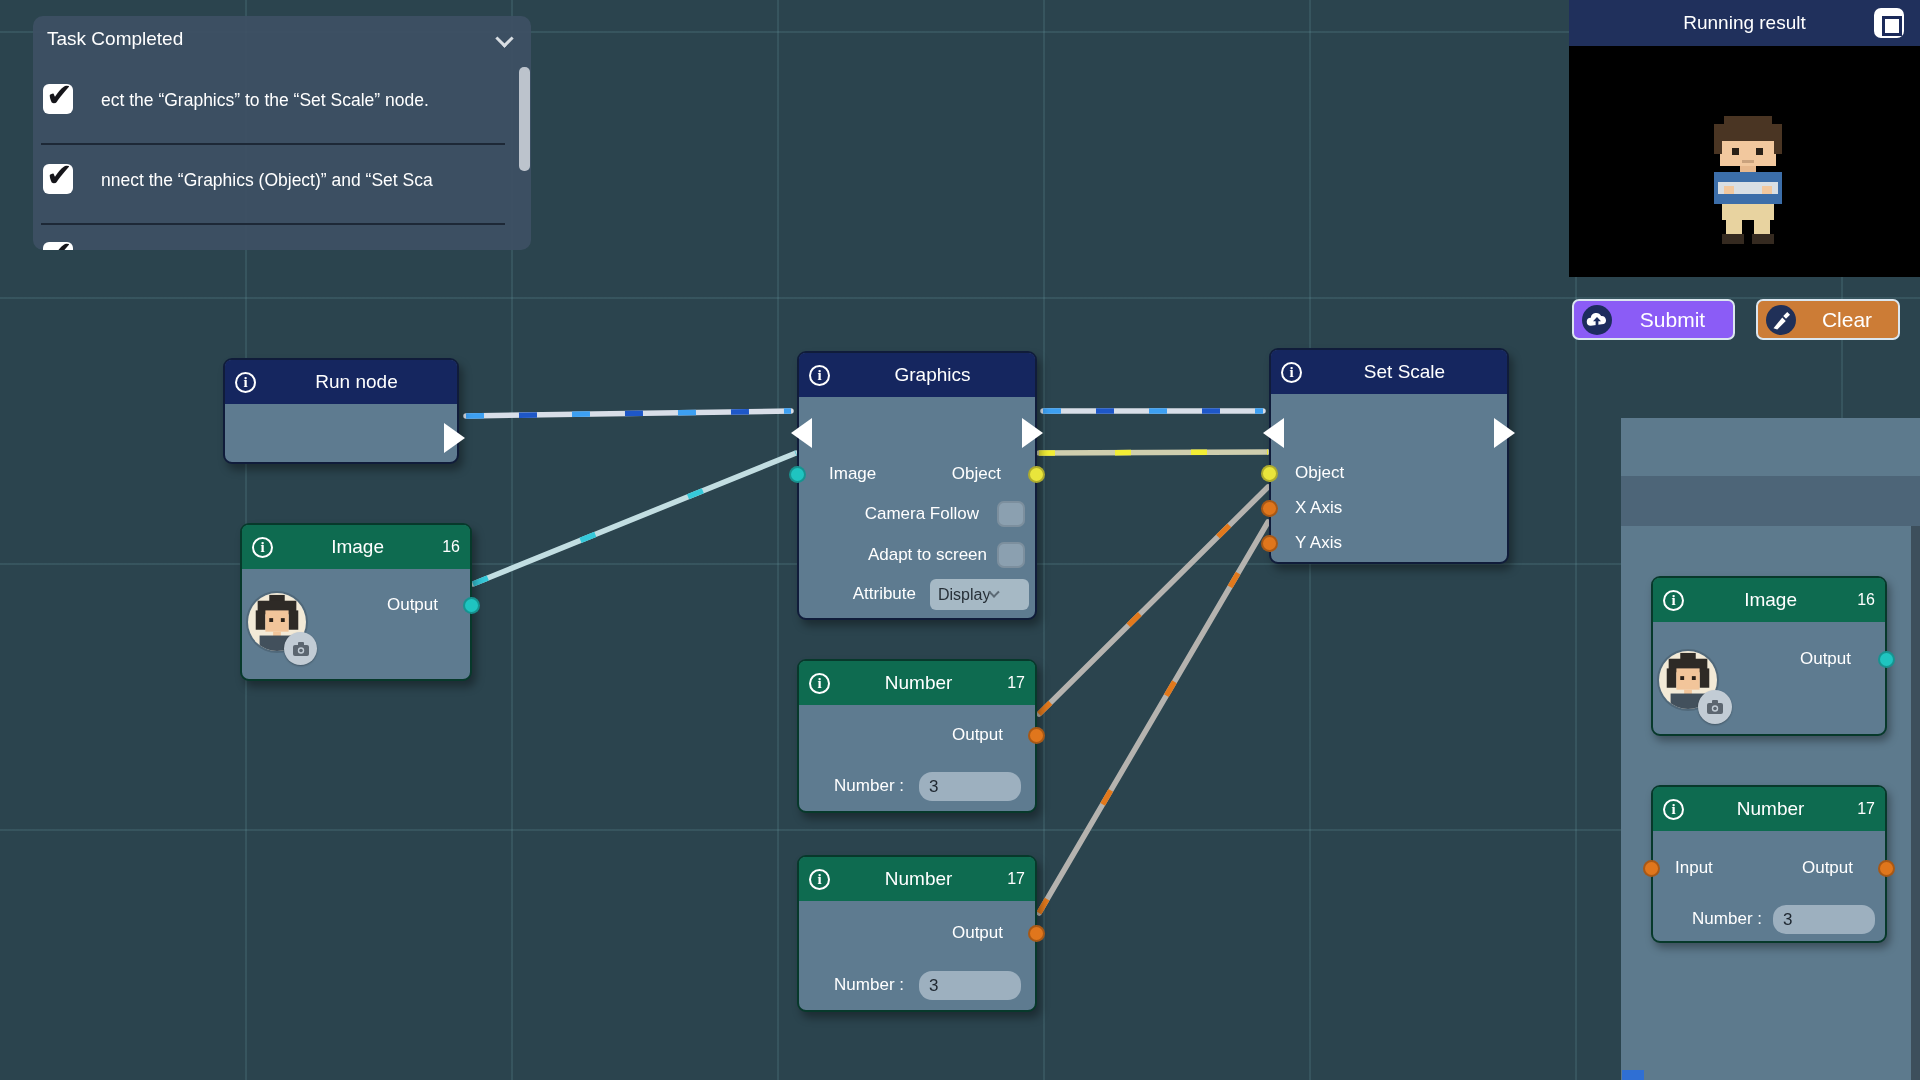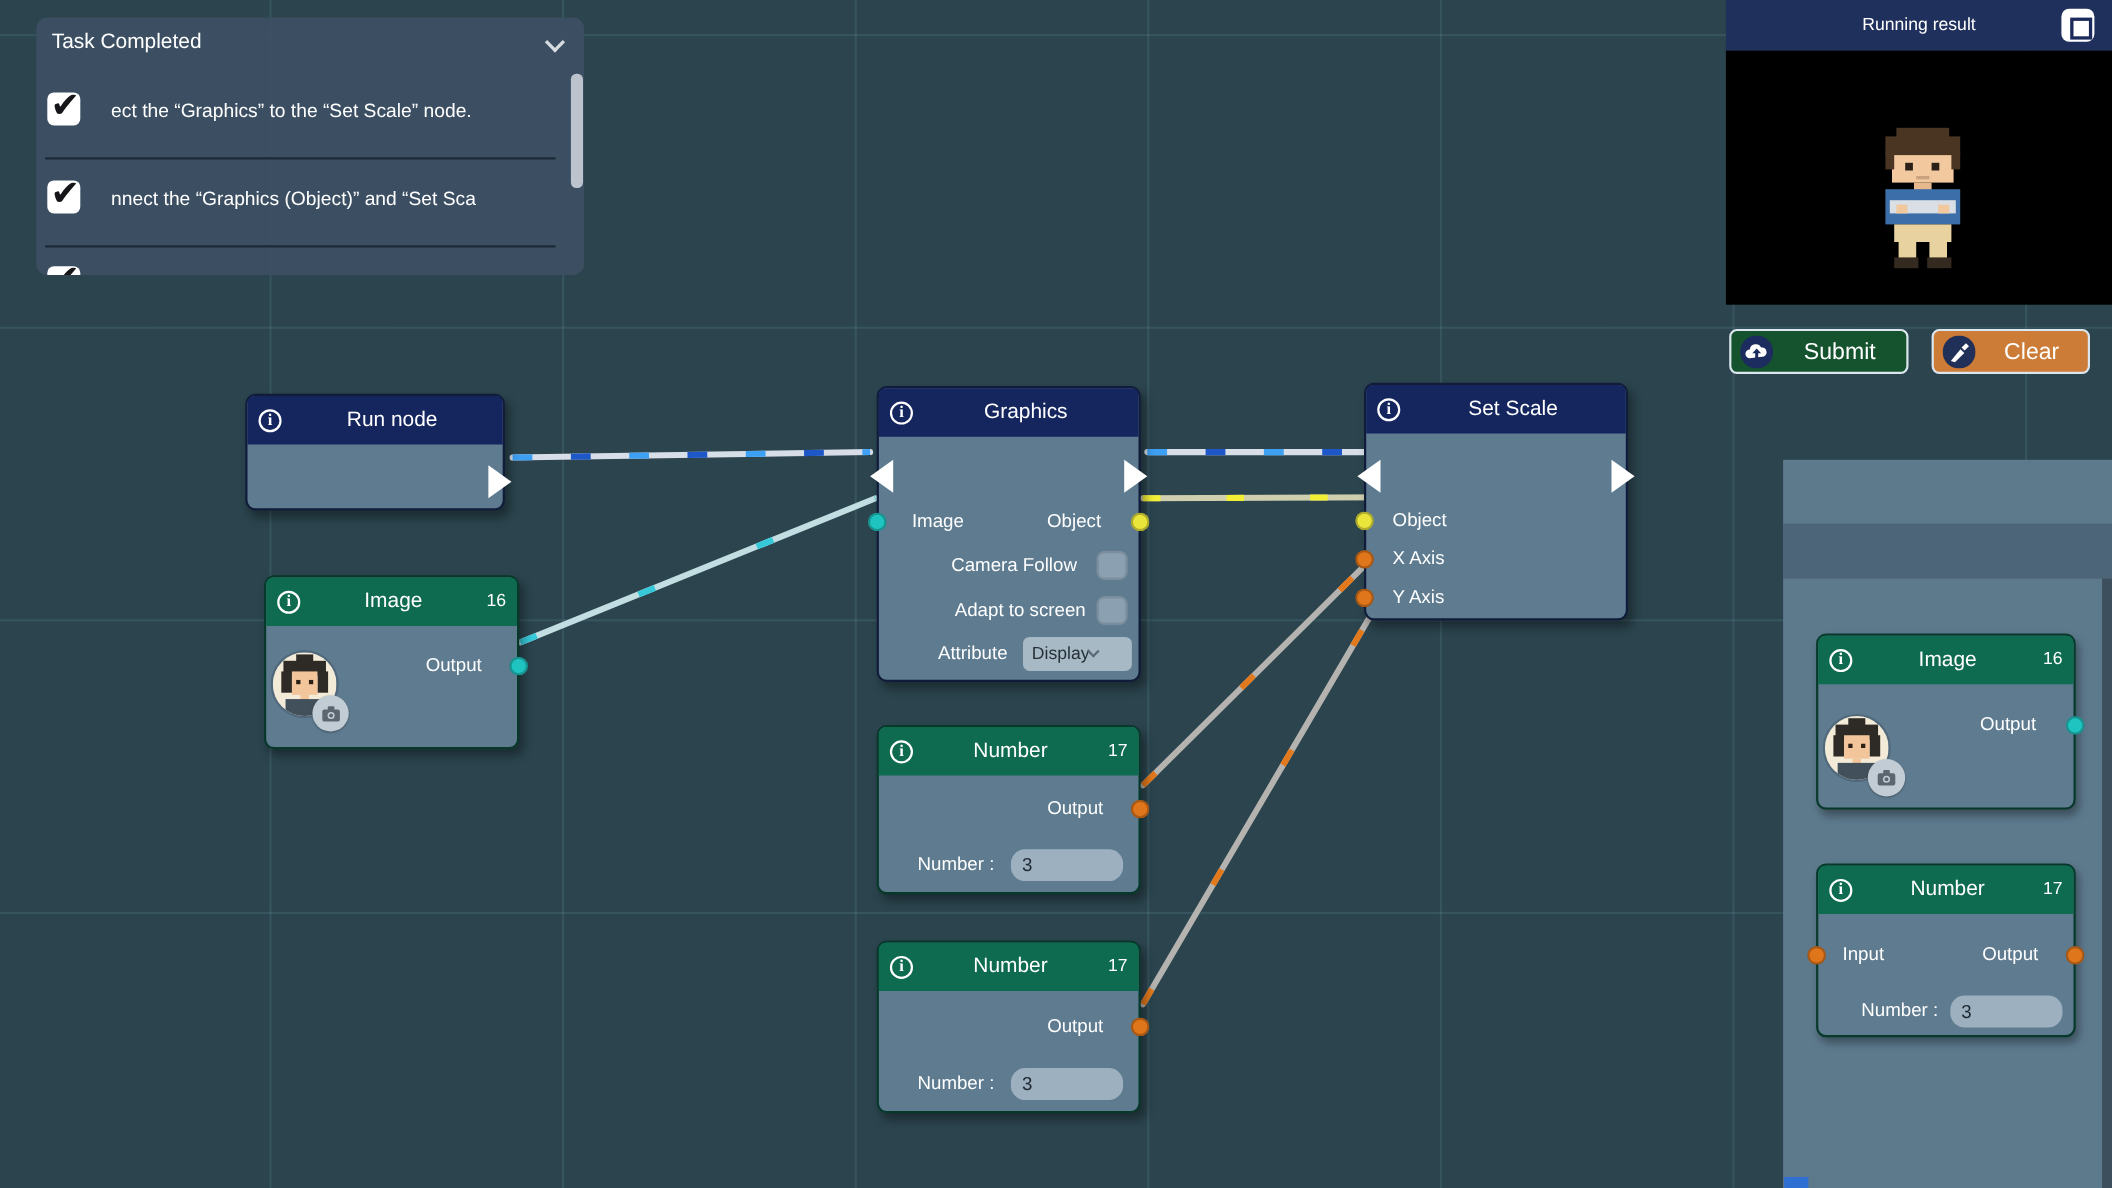--- a/index.html
+++ b/index.html
@@ -56,30 +56,30 @@
             border-right:3px solid #d8dde2; border-bottom:3px solid #d8dde2; transform:rotate(45deg); }
   .task-chk { position:absolute; width:30px; height:30px; background:#fff; border-radius:6px; }
   .task-chk::after { content:"✔"; position:absolute; left:3px; top:-8px; font-size:32px; color:#15151a; }
   .task-text { position:absolute; left:68px; font-size:17.5px; white-space:nowrap; }
   .task-div { position:absolute; left:8px; width:464px; height:2px; background:#1d2836; }
   .task-scroll { position:absolute; left:486px; top:51px; width:11px; height:104px; background:#bcc3cc; border-radius:5px; }
 
   
   .rr-head { position:absolute; left:1569px; top:0; width:351px; height:46px; background:#20305c; z-index:3;
              display:flex; align-items:center; justify-content:center; }
-  .rr-title { font-size:16px; }
+  .rr-title { font-size:19px; }
   .rr-btn { position:absolute; right:16px; top:8px; width:30px; height:30px; background:#fff; border-radius:7px; }
   .rr-btn::after { content:""; position:absolute; left:8px; top:8px; width:14px; height:14px; border:3px solid #1b2a5a; }
   .rr-view { position:absolute; left:1569px; top:46px; width:351px; height:231px; background:#000; z-index:3; }
 
   
   .abtn { position:absolute; top:299px; height:41px; z-index:3; border:2px solid #dbe6ef; border-radius:7px;
           display:flex; align-items:center; gap:8px; padding:0 8px; cursor:pointer; }
   .abtn .txt { flex:1; text-align:center; font-size:21px; color:#fff; }
-  .abtn.submit { left:1572px; width:163px; background:#14532d; }
+  .abtn.submit { left:1572px; width:163px; background:#8b5cf6; }
   .abtn.clear  { left:1756px; width:144px; background:#cc7c36;justify-content:flex-end; }
 
   
   .memory { position:absolute; left:1621px; top:418px; width:299px; height:662px; z-index:3; background:#5d7a8d; }
   .mem-head { position:absolute; left:0; top:0; width:100%; height:58px; background:#1a2a64;
               display:flex; align-items:center; justify-content:center; font-size:24px; }
   .mem-strip { position:absolute; left:0; top:58px; width:100%; height:50px; background:#4d6578; }
   .mem-track { position:absolute; left:290px; top:108px; width:9px; height:554px; background:#3d4f5c; }
   .mem-corner { position:absolute; left:1px; bottom:0; width:22px; height:10px; background:#2f6fd4; }
   .mcard { position:absolute; background:#5e7b90; border:2px solid #07392b; border-radius:9px;
@@ -172,21 +172,21 @@
   <span class="chk" style="right:10px; top:148px;"></span>
   <span class="lbl" style="right:48px; top:192px;">Adapt to screen</span>
   <span class="chk" style="right:10px; top:189px;"></span>
   <span class="lbl" style="right:119px; top:231px;">Attribute</span>
   <div class="drop" style="left:131px; top:226px; width:99px; height:31px;">
     <span>Display</span>
     <span class="dchev"></span>
   </div>
 </div>
 
-<div class="node" style="left:1240px; top:328px; width:240px; height:216px;">
+<div class="node" style="left:1269px; top:328px; width:240px; height:216px;">
   <div class="nhead blue">
     <span class="info"></span>
     <span class="ntitle">Set Scale</span>
   </div>
   <span class="flow in" style="top:68px;"></span>
   <span class="flow out" style="top:68px;"></span>
   <span class="port yellow" style="left:-10px; top:115px;"></span>
   <span class="lbl" style="left:24px; top:113px;">Object</span>
   <span class="port orange" style="left:-10px; top:150px;"></span>
   <span class="lbl" style="left:24px; top:148px;">X Axis</span>

